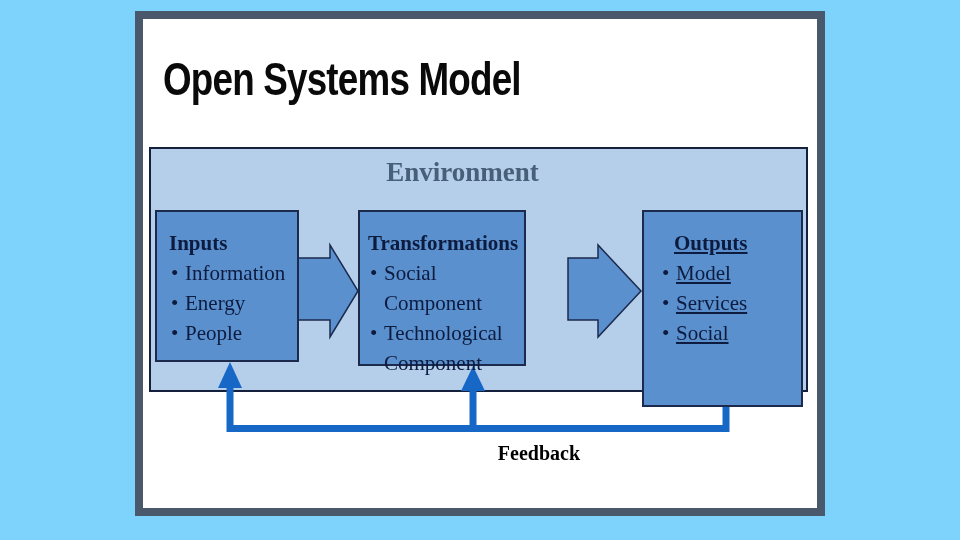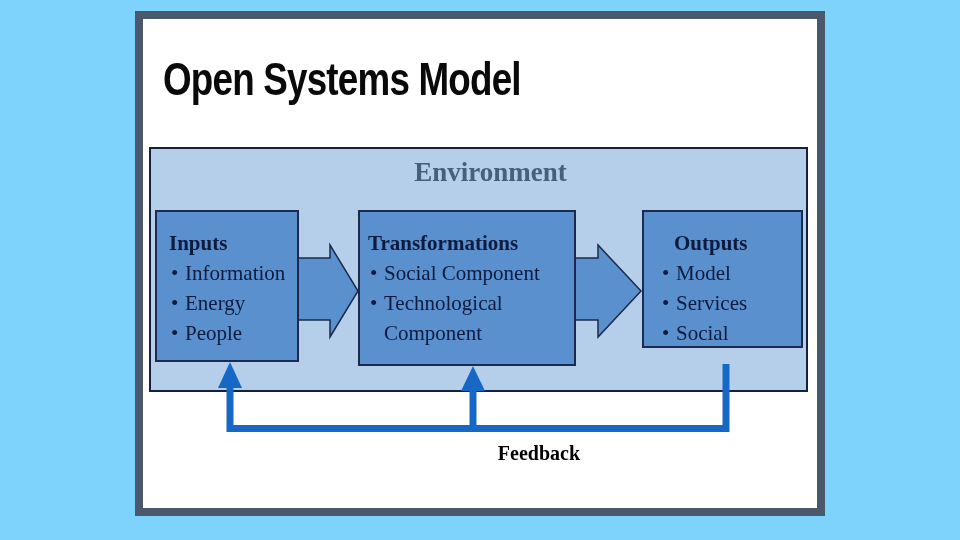--- a/index.html
+++ b/index.html
@@ -16,34 +16,34 @@
     font-family:"Liberation Sans", sans-serif;font-weight:700;
     font-size:46px;line-height:1.05;letter-spacing:-1px;color:var(--title-text,#0a0a0a);
     transform:scaleX(0.80);transform-origin:left top;white-space:nowrap;
   }
   .environment-box{
     position:absolute;left:149px;top:147px;width:659px;height:245px;
     box-sizing:border-box;border:2px solid var(--env-border,#15213c);
     background:var(--env-fill,#b5cfeb);
   }
   .environment-label{
-    position:absolute;left:161px;top:157px;width:659px;text-align:center;
+    position:absolute;left:133px;top:157px;width:659px;text-align:center;
     font-weight:700;font-size:27px;color:var(--env-text,#485f78);
   }
   .flow-box{
     position:absolute;box-sizing:border-box;
     border:2px solid var(--box-border,#1b2a4d);
     background:var(--box-fill,#5b90ce);
     color:var(--box-text,#0c1b3e);
     font-size:21px;line-height:30px;
     padding-top:16px;z-index:3;
   }
   .box-inputs{left:155px;top:210px;width:144px;height:152px;padding-left:12px;padding-right:2px;}
-  .box-transformations{left:358px;top:210px;width:218px;height:156px;padding-left:8px;padding-right:4px;}
-  .box-outputs{left:642px;top:210px;width:161px;height:138px;padding-left:16px;padding-right:2px;}
+  .box-transformations{left:358px;top:210px;width:168px;height:156px;padding-left:8px;padding-right:4px;}
+  .box-outputs{left:642px;top:210px;width:161px;height:197px;padding-left:16px;padding-right:2px;text-decoration:underline;}
   .box-heading{font-weight:700;}
   .box-outputs .box-heading{padding-left:14px;}
   .box-bullets{list-style:none;margin:0;padding:0;}
   .box-bullets li{position:relative;padding-left:16px;}
   .box-bullets li::before{content:"\2022";position:absolute;left:2px;}
   .diagram-svg{position:absolute;left:0;top:0;width:960px;height:540px;z-index:2;}
   .block-arrow{fill:var(--box-fill,#5b90ce);stroke:var(--box-border,#1b2a4d);stroke-width:1.5;}
   .feedback-line{stroke:var(--feedback-blue,#1768c6);stroke-width:7;fill:none;}
   .feedback-head{fill:var(--feedback-blue,#1768c6);stroke:none;}
   .feedback-label{

